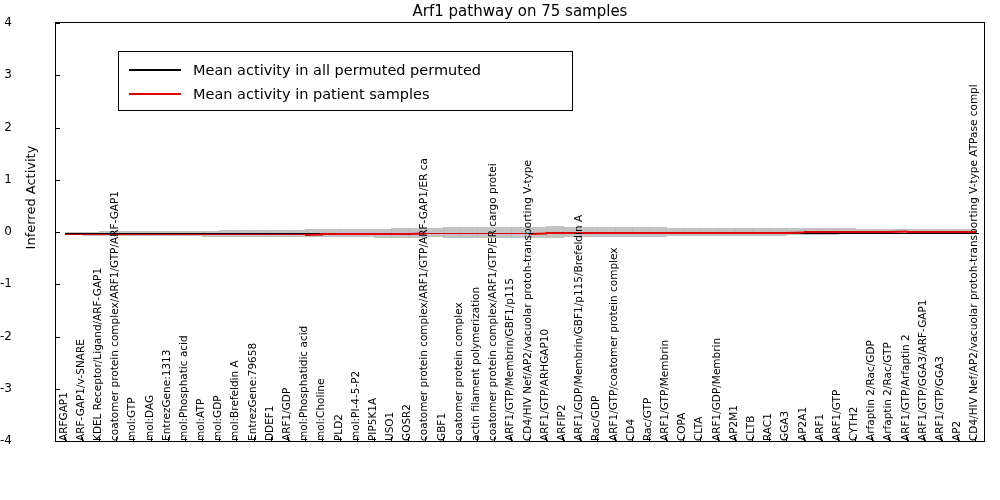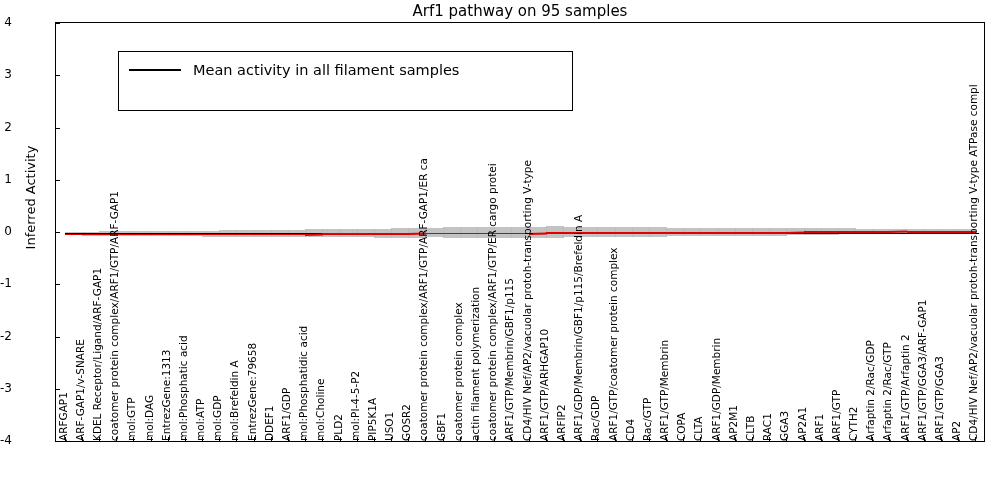--- a/index.html
+++ b/index.html
@@ -77,21 +77,21 @@
   }
   .legrow{display:flex;align-items:center;height:24px;}
   .legswatch{width:52px;height:2px;margin-right:12px;}
   .legtext{font-size:14.5px;color:#000;}
 </style>
 </head>
 <body>
 
 <div id="root">
 
-  <div id="title">Arf1 pathway on 95 samples</div>
+  <div id="title">Arf1 pathway on 75 samples</div>
 
   <div id="ylabel">Inferred Activity</div>
 
   <div id="yticklabels">
       <div class="ytick" style="top: 440px;">-4</div>
       <div class="ytick" style="top: 387.75px;">-3</div>
       <div class="ytick" style="top: 335.5px;">-2</div>
       <div class="ytick" style="top: 283.25px;">-1</div>
       <div class="ytick" style="top: 231px;">0</div>
       <div class="ytick" style="top: 178.75px;">1</div>
@@ -386,17 +386,21 @@
         <div class="ytickmark-in" style="top: 209px;"></div>
         <div class="ytickmark-in" style="top: 156.75px;"></div>
         <div class="ytickmark-in" style="top: 104.5px;"></div>
         <div class="ytickmark-in" style="top: 52.25px;"></div>
         <div class="ytickmark-in" style="top: 0px;"></div>
       </div>
 
     <div id="legend">
       <div class="legrow">
         <div class="legswatch" style="background:#000"></div>
-        <div class="legtext">Mean activity in all filament samples</div>
+        <div class="legtext">Mean activity in all permuted permuted</div>
+      </div>
+      <div class="legrow">
+        <div class="legswatch" style="background:#e00000"></div>
+        <div class="legtext">Mean activity in patient samples</div>
       </div>
     </div>
   </div>
 </div>
 
 </body></html>

